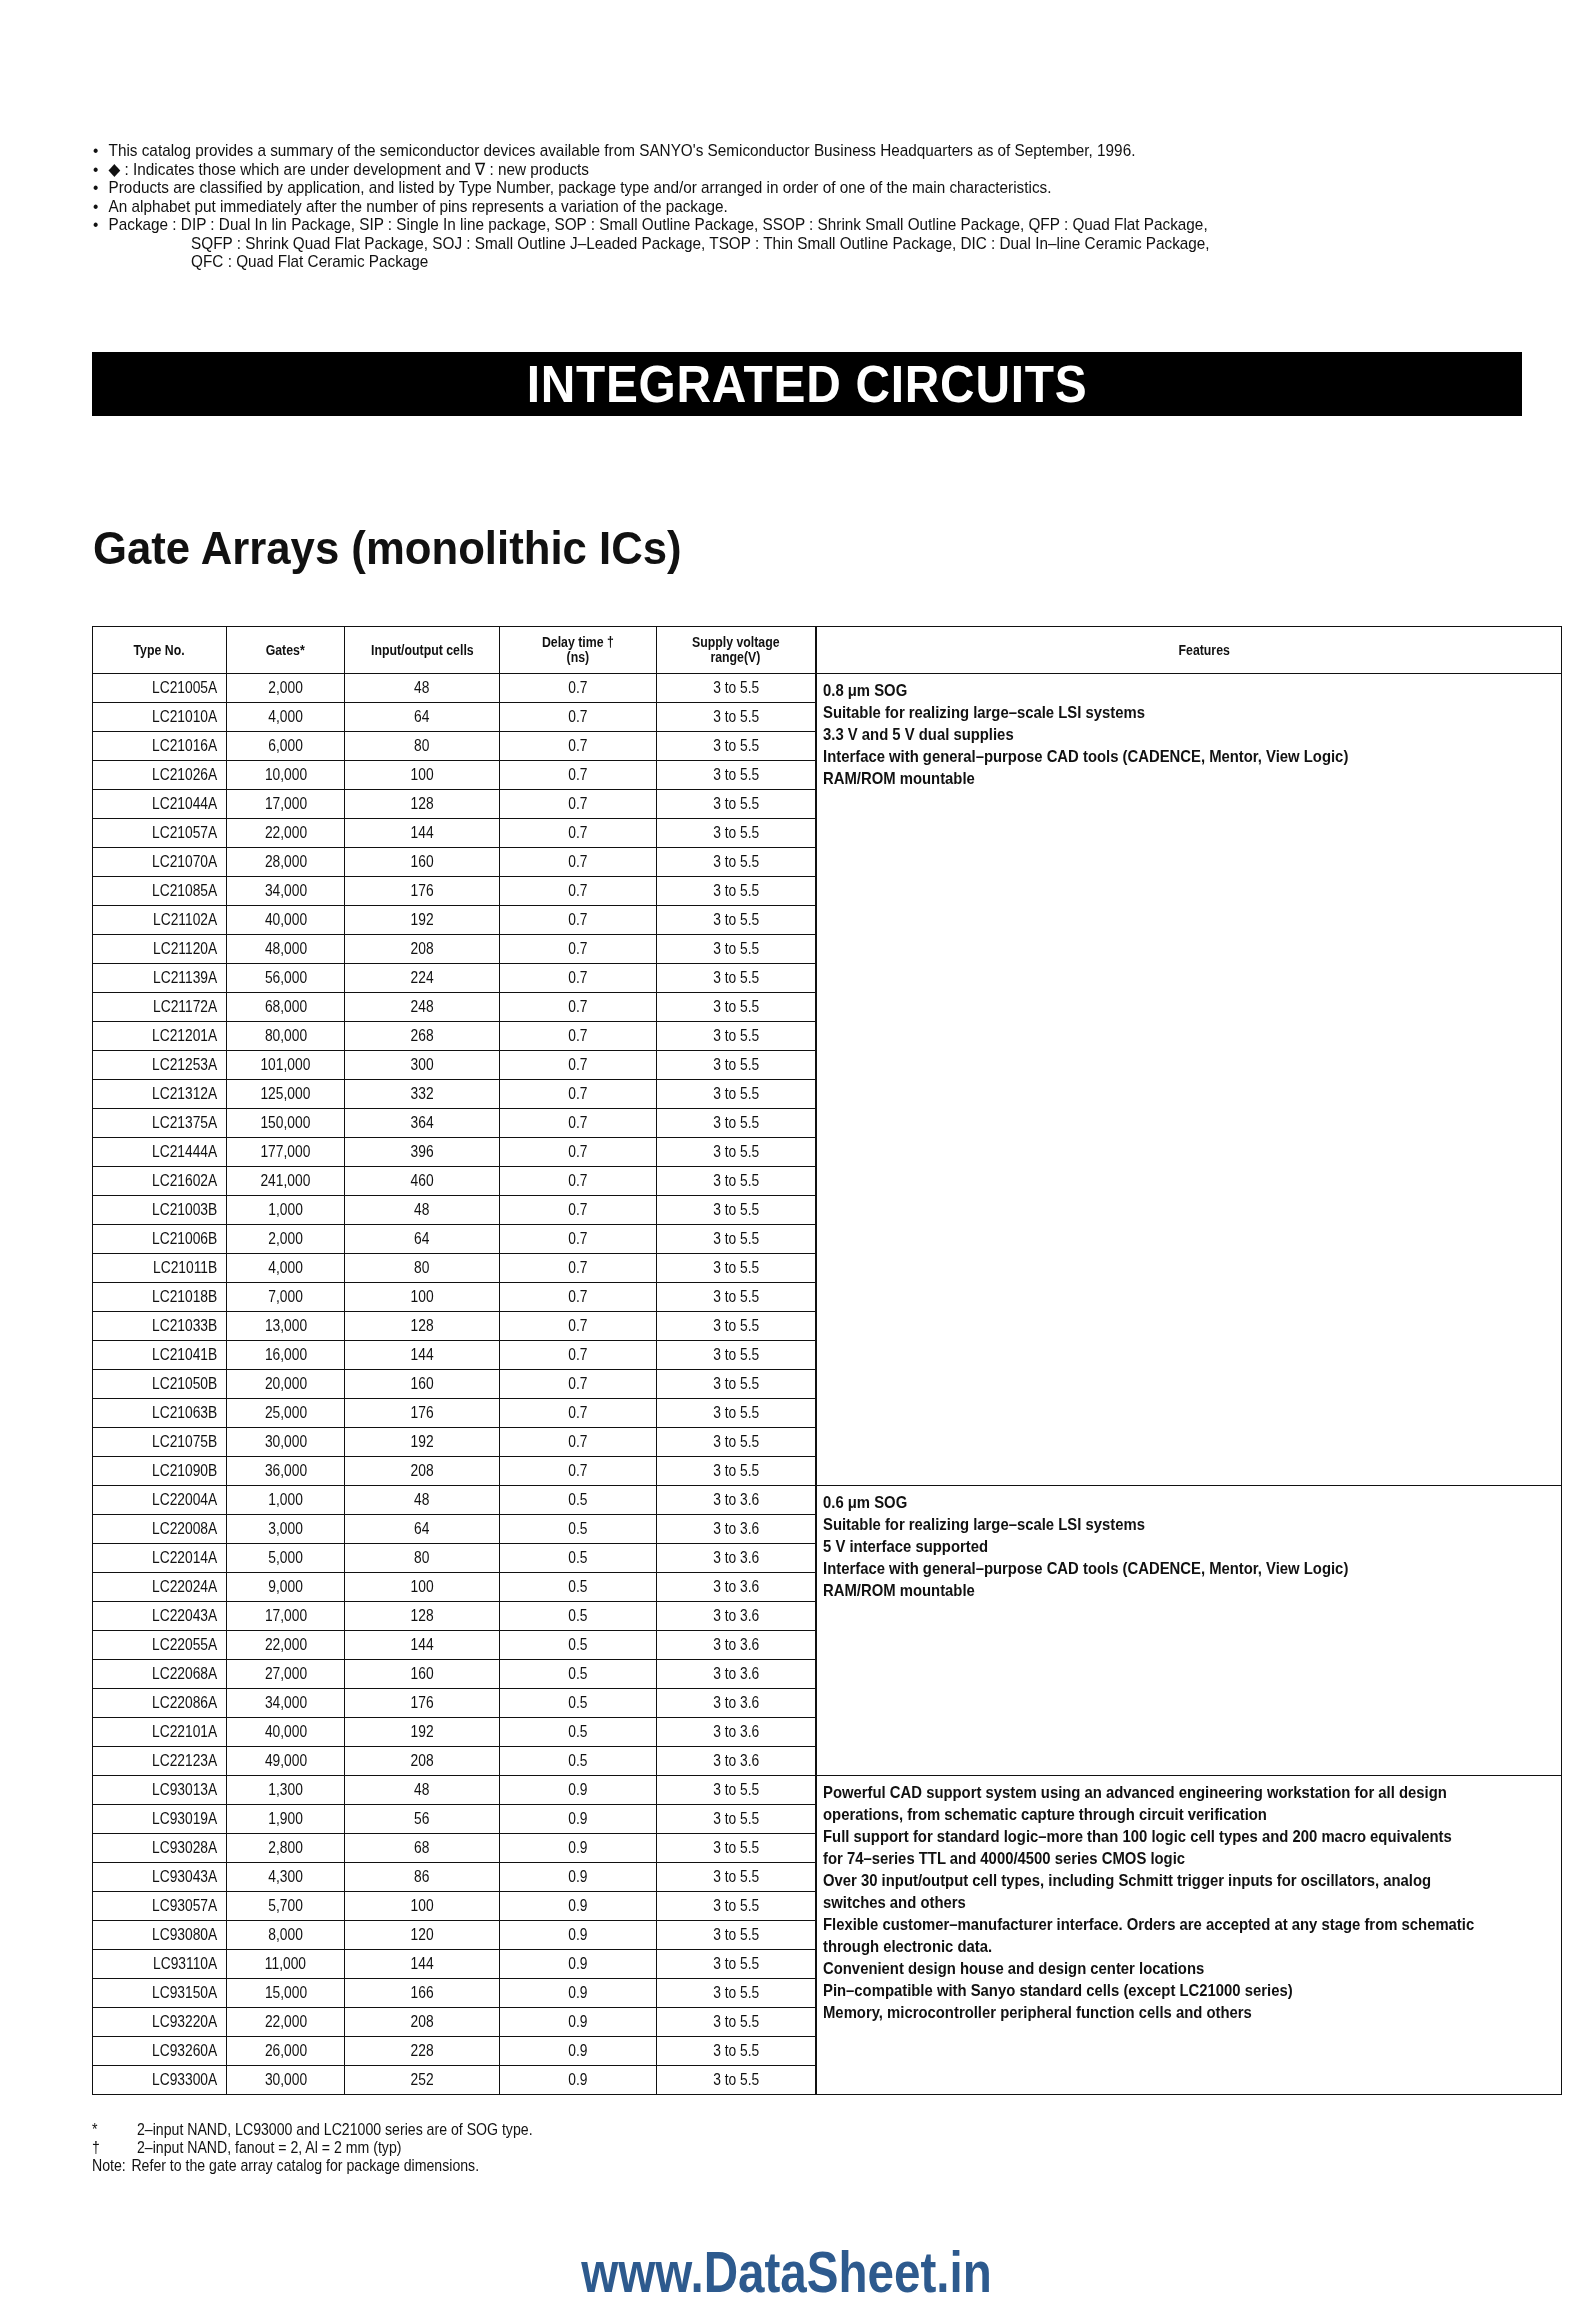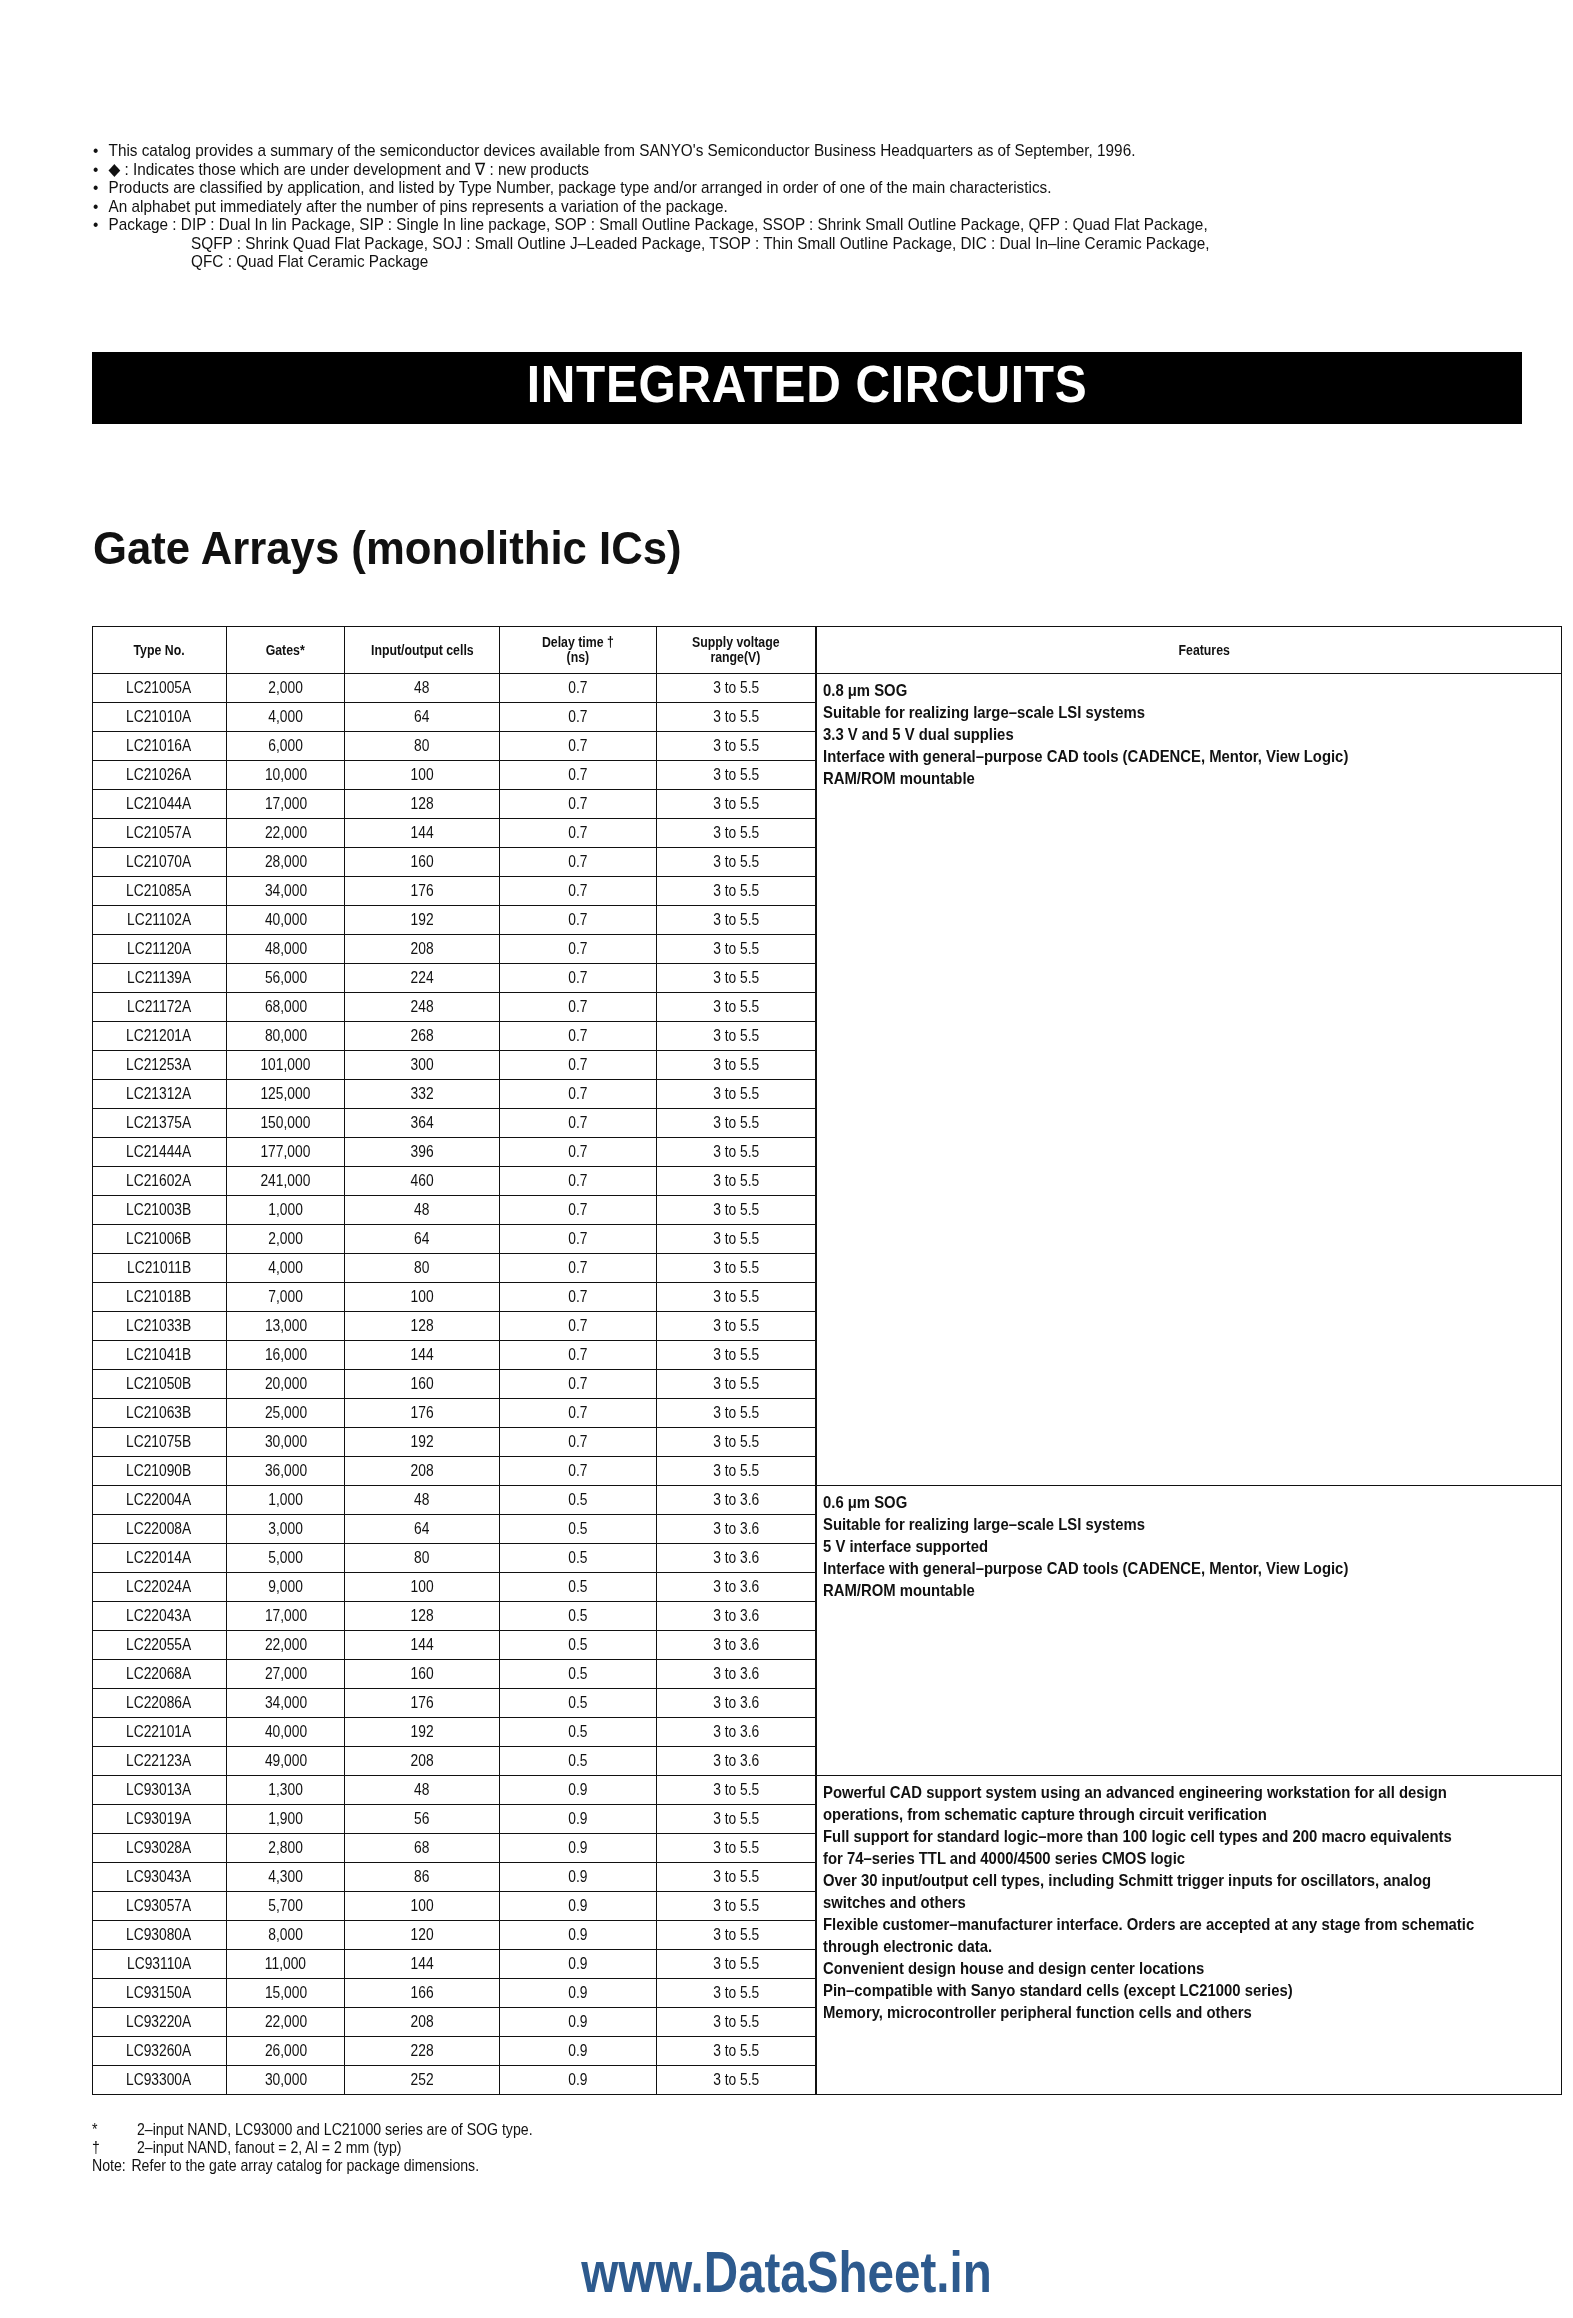--- a/index.html
+++ b/index.html
@@ -4,32 +4,32 @@
 <style>
   html, body { margin: 0; padding: 0; background: #ffffff; }
   body { width: 1573px; height: 2319px; position: relative; overflow: hidden;
          font-family: "Liberation Sans", sans-serif; color: #111; }
   .intro { position: absolute; left: 93px; top: 142px; width: 1416px;
            font-family: "Liberation Sans", sans-serif; font-size: 17px; line-height: 18.5px;
            transform: scaleX(0.9); transform-origin: left top; }
   .intro .bl { display: flex; }
   .intro .bullet { width: 17.3px; flex: none; }
   .intro .cont { padding-left: 109px; }
-  .banner { position: absolute; left: 92px; top: 352px; width: 1430px; height: 72px; background: #000; }
+  .banner { position: absolute; left: 92px; top: 352px; width: 1430px; height: 64px; background: #000; }
   .banner-text { position: absolute; left: 0; right: 0; top: 4.7px; text-align: center;
                  color: #fff; font-weight: bold; font-size: 52px; line-height: 55px;
                  letter-spacing: 0.8px; transform: scaleX(0.92); }
   .section-title { position: absolute; left: 93px; top: 519px; font-weight: bold;
                    font-size: 47px; line-height: 57px; margin: 0; transform: scaleX(0.93);
                    transform-origin: left top; }
   table.ga { position: absolute; left: 92px; top: 626px; border-collapse: collapse;
              font-size: 15.7px; table-layout: fixed; }
   table.ga th, table.ga td { border: 1.6px solid #111; padding: 0; height: 28px; }
   table.ga th { height: 46px; font-weight: bold; font-size: 14px; line-height: 15px; text-align: center; }
-  table.ga td.type { text-align: center; padding-left: 7.9px; margin-top: 28px; }
+  table.ga td.type { text-align: right; padding-left: 7.9px; margin-top: 28px; }
   table.ga td.c { text-align: center; }
   table.ga td.gates { text-align: center; }
   table.ga td.feat { vertical-align: top; padding: 4.7px 0 0 6.3px; font-size: 16.5px; line-height: 22px; border-left: 2.4px solid #111; font-weight: bold; }
   table.ga th.feath { border-left: 2.4px solid #111; padding-left: 30px; }
   .txt { display: inline-block; transform: scaleX(0.88); transform-origin: center; }
   td.type .txt { transform-origin: left center; }
   .feat .line { display: block; white-space: nowrap; transform: scaleX(0.9); transform-origin: left center; }
   .notes { position: absolute; left: 92px; top: 2121px; font-size: 15.7px; line-height: 18px;
            transform: scaleX(0.9); transform-origin: left top; }
   .notes .row { display: flex; }

